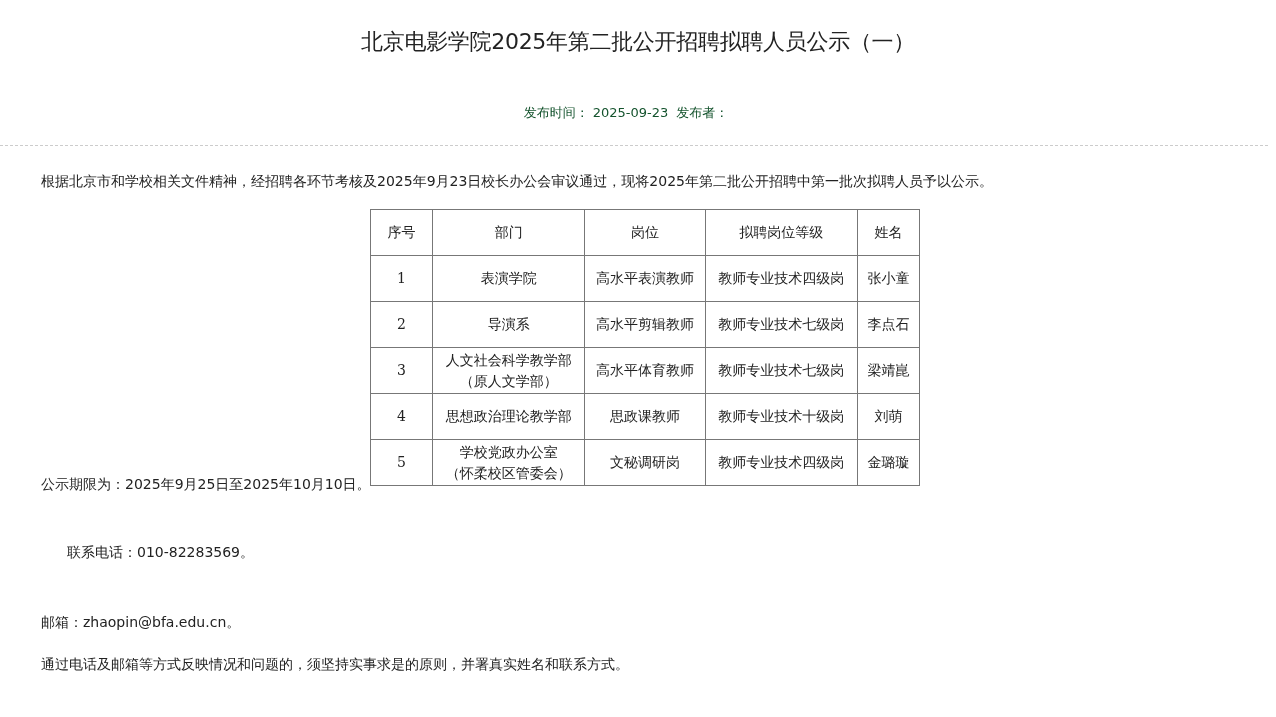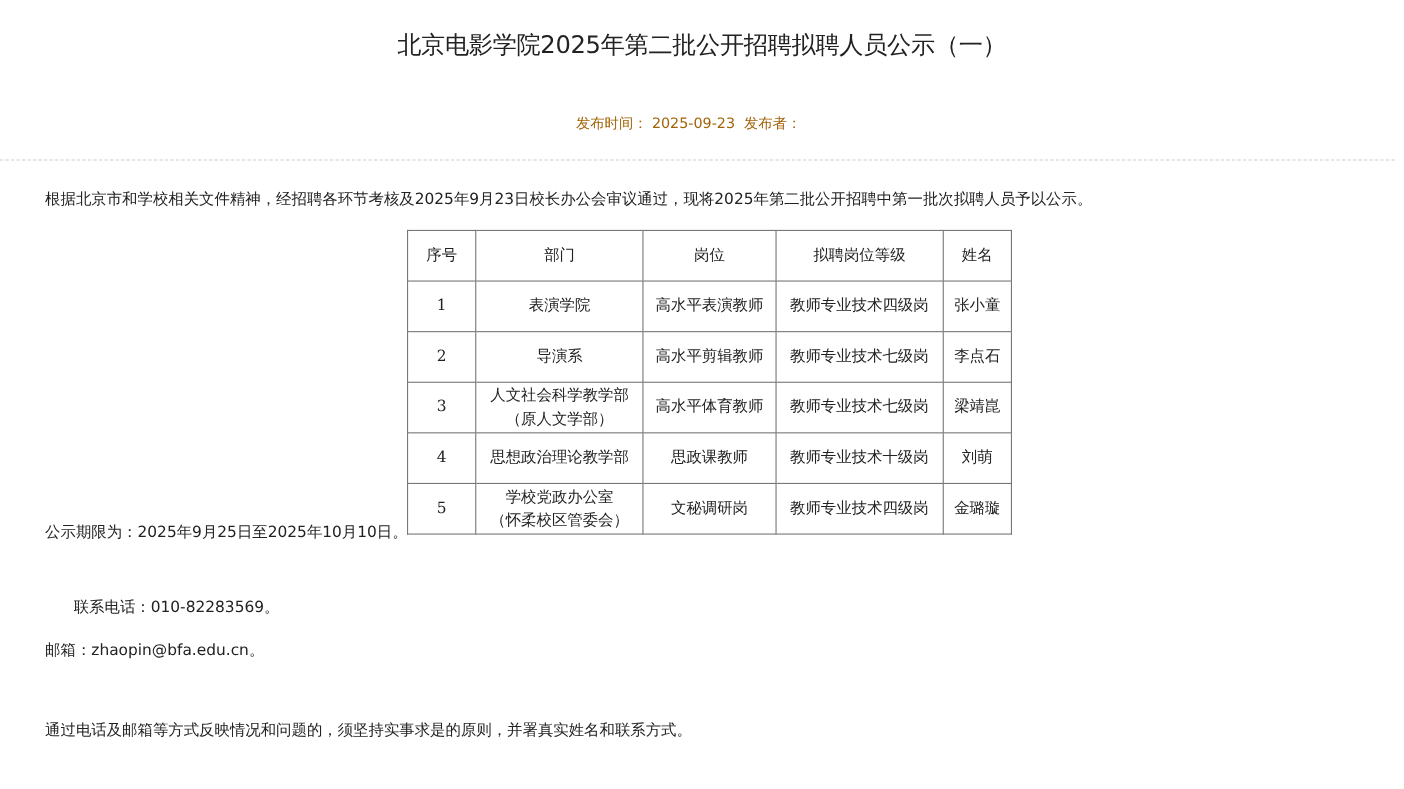--- a/index.html
+++ b/index.html
@@ -29,21 +29,21 @@
       letter-spacing: -0.3px;
     }
     .meta {
       position: absolute;
       top: 104px;
       left: 0;
       width: 1252px;
       text-align: center;
       font-size: 13px;
       line-height: 18px;
-      color: #a16207;
+      color: #14532d;
     }
     .meta span + span { margin-left: 4px; }
     .divider {
       position: absolute;
       top: 145px;
       left: 0;
       width: 1268px;
       height: 0;
       border-top: 1px dashed #cccccc;
     }
@@ -52,21 +52,21 @@
       left: 41px;
       font-size: 14px;
       line-height: 20px;
       color: #222222;
       margin: 0;
       white-space: nowrap;
     }
     .para.intro { top: 171px; }
     .para.period { top: 474px; }
     .para.phone { top: 542px; margin-left: 26px; }
-    .para.email { top: 581px; text-align: right; }
+    .para.email { top: 612px; text-align: right; }
     .para.note { top: 622px; margin-top: 32px; }
 
     .table-wrap {
       position: absolute;
       left: 370px;
       top: 209px;
       width: 550px;
       height: 275px;
     }
     table.hire-table {

